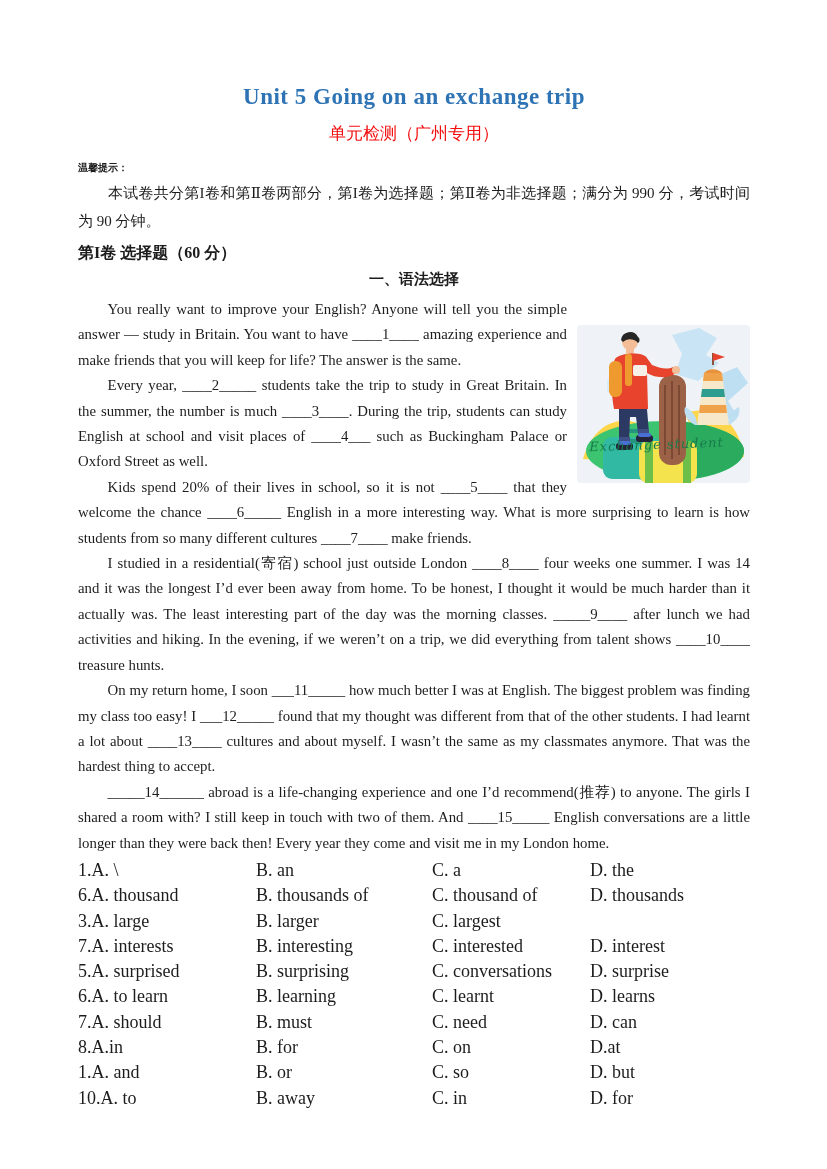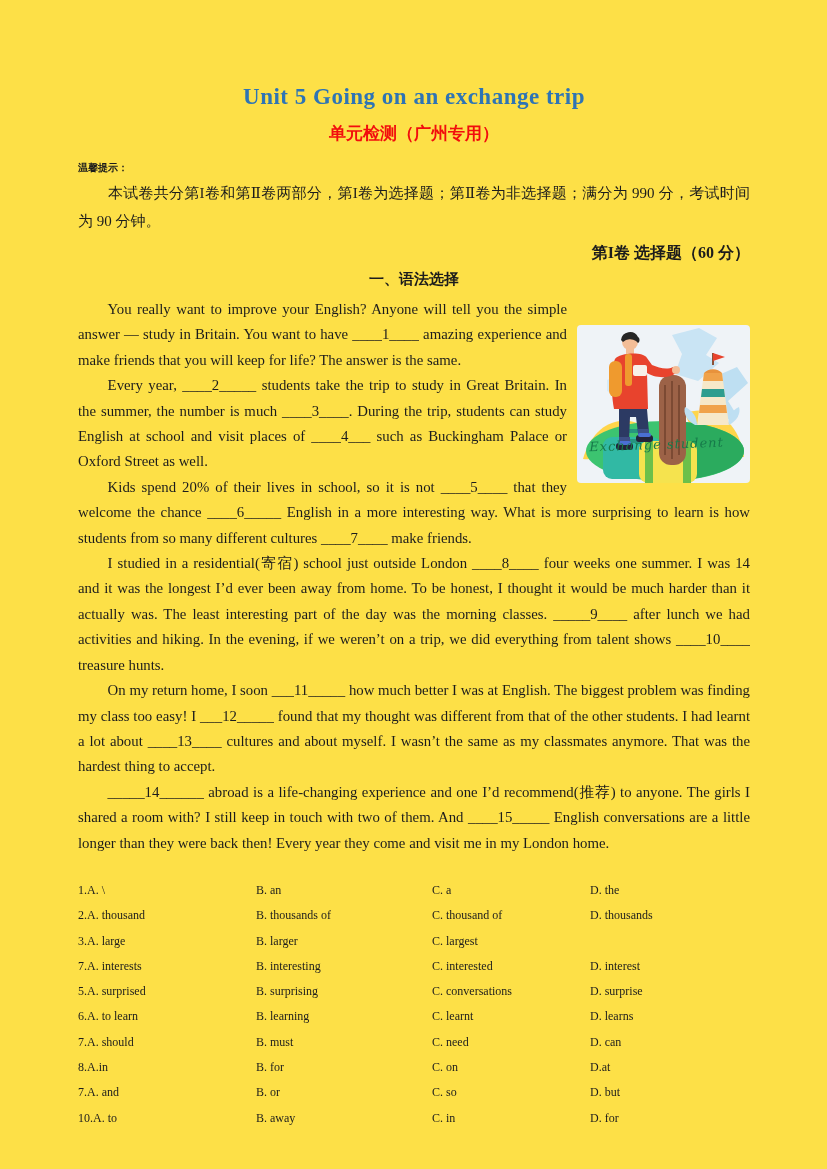--- a/index.html
+++ b/index.html
@@ -1,57 +1,57 @@
 <!DOCTYPE html>
 <html><head>
 <meta charset="utf-8">
 <style>
   html,body { margin:0; padding:0; background:#888; }
   .page {
     position: relative;
     width: 827px;
     height: 1169px;
     margin: 0 auto;
-    background: #fde047;
+    background: #ffffff;
     font-family: "Liberation Serif", "DejaVu Serif", serif;
     color: #1c1c1c;
     overflow: hidden;
     box-sizing: border-box;
     padding: 84px 77px 0 78px;
   }
   .title {
     margin: 0 0 12px 0;
     text-align: center;
     font-size: 23px;
     font-weight: bold;
     color: #2E74B5;
     letter-spacing: 0.5px;
   }
   .subtitle {
     margin: 0 0 16px 0;
     text-align: center;
     font-size: 17px;
-    font-weight: bold;
+    font-weight: normal;
     color: #f20d0d;
   }
   .notice-label {
     font-size: 10px;
     font-weight: bold;
     margin: 2px 0 4px 0;
   }
   .notice-body {
     margin: 0 0 0 0;
     font-size: 15px;
     line-height: 28px;
     text-indent: 2em;
     text-align: justify;
   }
   .section-heading {
     margin: 8px 0 6px 0;
-    text-align: right;
+    text-align: left;
     font-size: 16px;
     font-weight: bold;
   }
   .part-heading {
     margin: 4px 0 8px 0;
     font-size: 15px;
     font-weight: bold;
     text-align: center;
   }
   .passage {
@@ -73,21 +73,21 @@
     left: 0; right: 14px;
     bottom: 26px;
     text-align: center;
     font-style: italic;
     font-size: 13px;
     letter-spacing: 1px;
     color: #177a4a;
     transform: rotate(-2deg);
     font-family: "DejaVu Serif", serif;
   }
-  .options { margin-top: 22px; font-size: 12px; }
+  .options { margin-top: 2px; font-size: 18px; }
   .opt-row {
     display: grid;
     grid-template-columns: 178px 176px 158px 1fr;
     line-height: 25.3px;
   }
   .opt-row span { white-space: pre; }
 </style>
 </head>
 <body>
 
@@ -182,21 +182,21 @@
   </div>
 
   <div class="options">
     <div class="opt-row">
       <span>1.A. \</span>
       <span>B. an</span>
       <span>C. a</span>
       <span>D. the</span>
     </div>
     <div class="opt-row">
-      <span>2.A. thousand</span>
+      <span>6.A. thousand</span>
       <span>B. thousands of</span>
       <span>C. thousand of</span>
       <span>D. thousands</span>
     </div>
     <div class="opt-row">
       <span>3.A. large</span>
       <span>B. larger</span>
       <span>C. largest</span>
     </div>
     <div class="opt-row">
@@ -223,21 +223,21 @@
       <span>C. need</span>
       <span>D. can</span>
     </div>
     <div class="opt-row">
       <span>8.A.in</span>
       <span>B. for</span>
       <span>C. on</span>
       <span>D.at</span>
     </div>
     <div class="opt-row">
-      <span>7.A. and</span>
+      <span>1.A. and</span>
       <span>B. or</span>
       <span>C. so</span>
       <span>D. but</span>
     </div>
     <div class="opt-row">
       <span>10.A. to</span>
       <span>B. away</span>
       <span>C. in</span>
       <span>D. for</span>
     </div>

